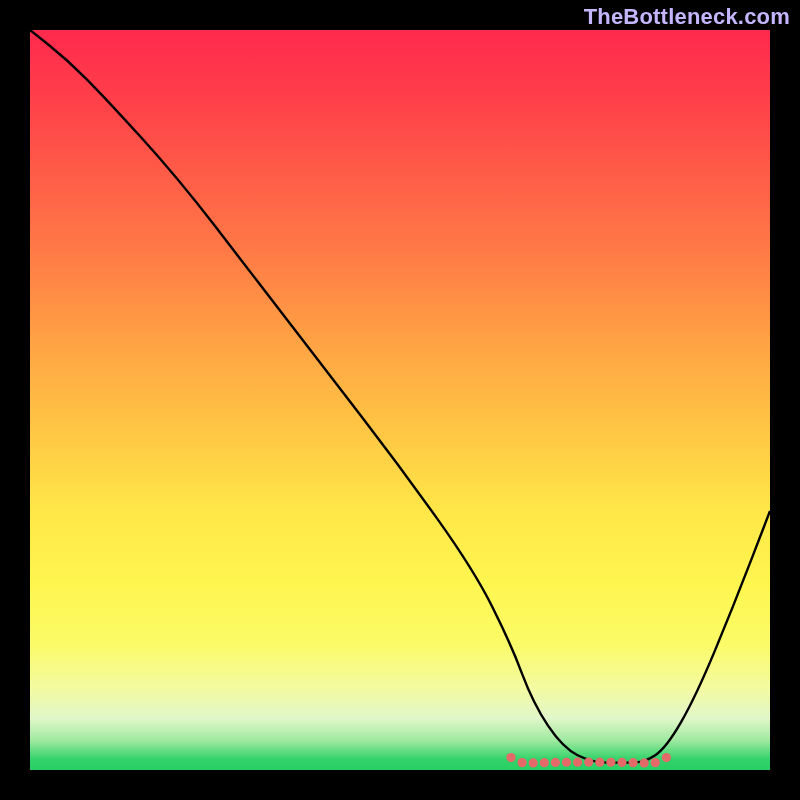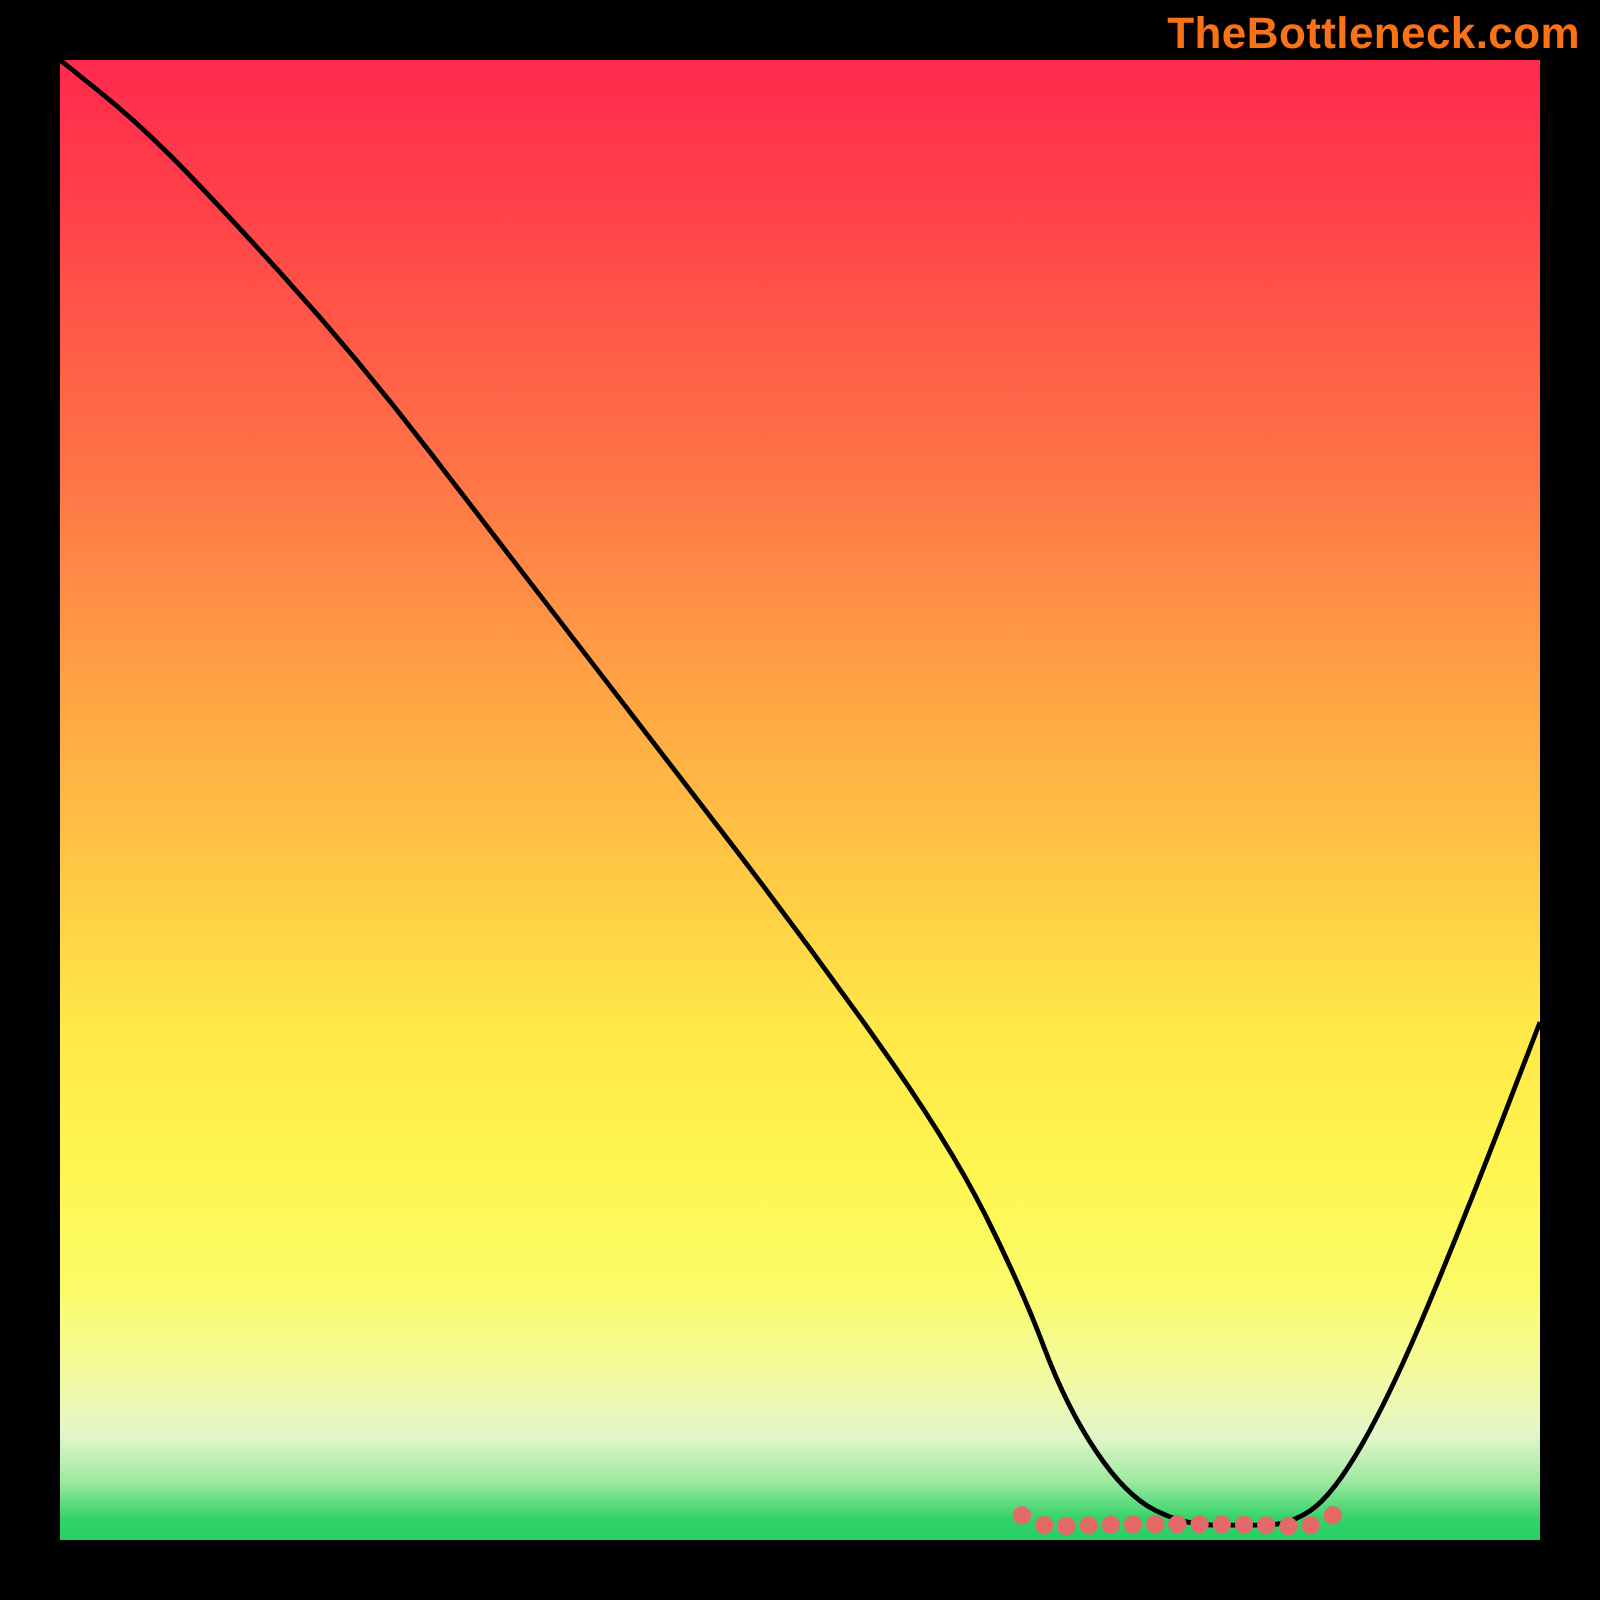--- a/index.html
+++ b/index.html
@@ -14,21 +14,21 @@
   .frame {
     position: relative;
     width: 800px;
     height: 800px;
     background: #000;
   }
   .watermark {
     position: absolute;
     top: 4px;
     right: 10px;
-    color: #f97316;
+    color: #c4b5fd;
     font-size: 22px;
     font-weight: 600;
     letter-spacing: 0.2px;
     z-index: 10;
   }
   .plot {
     position: absolute;
     left: 30px;
     top: 30px;
     width: 740px;

